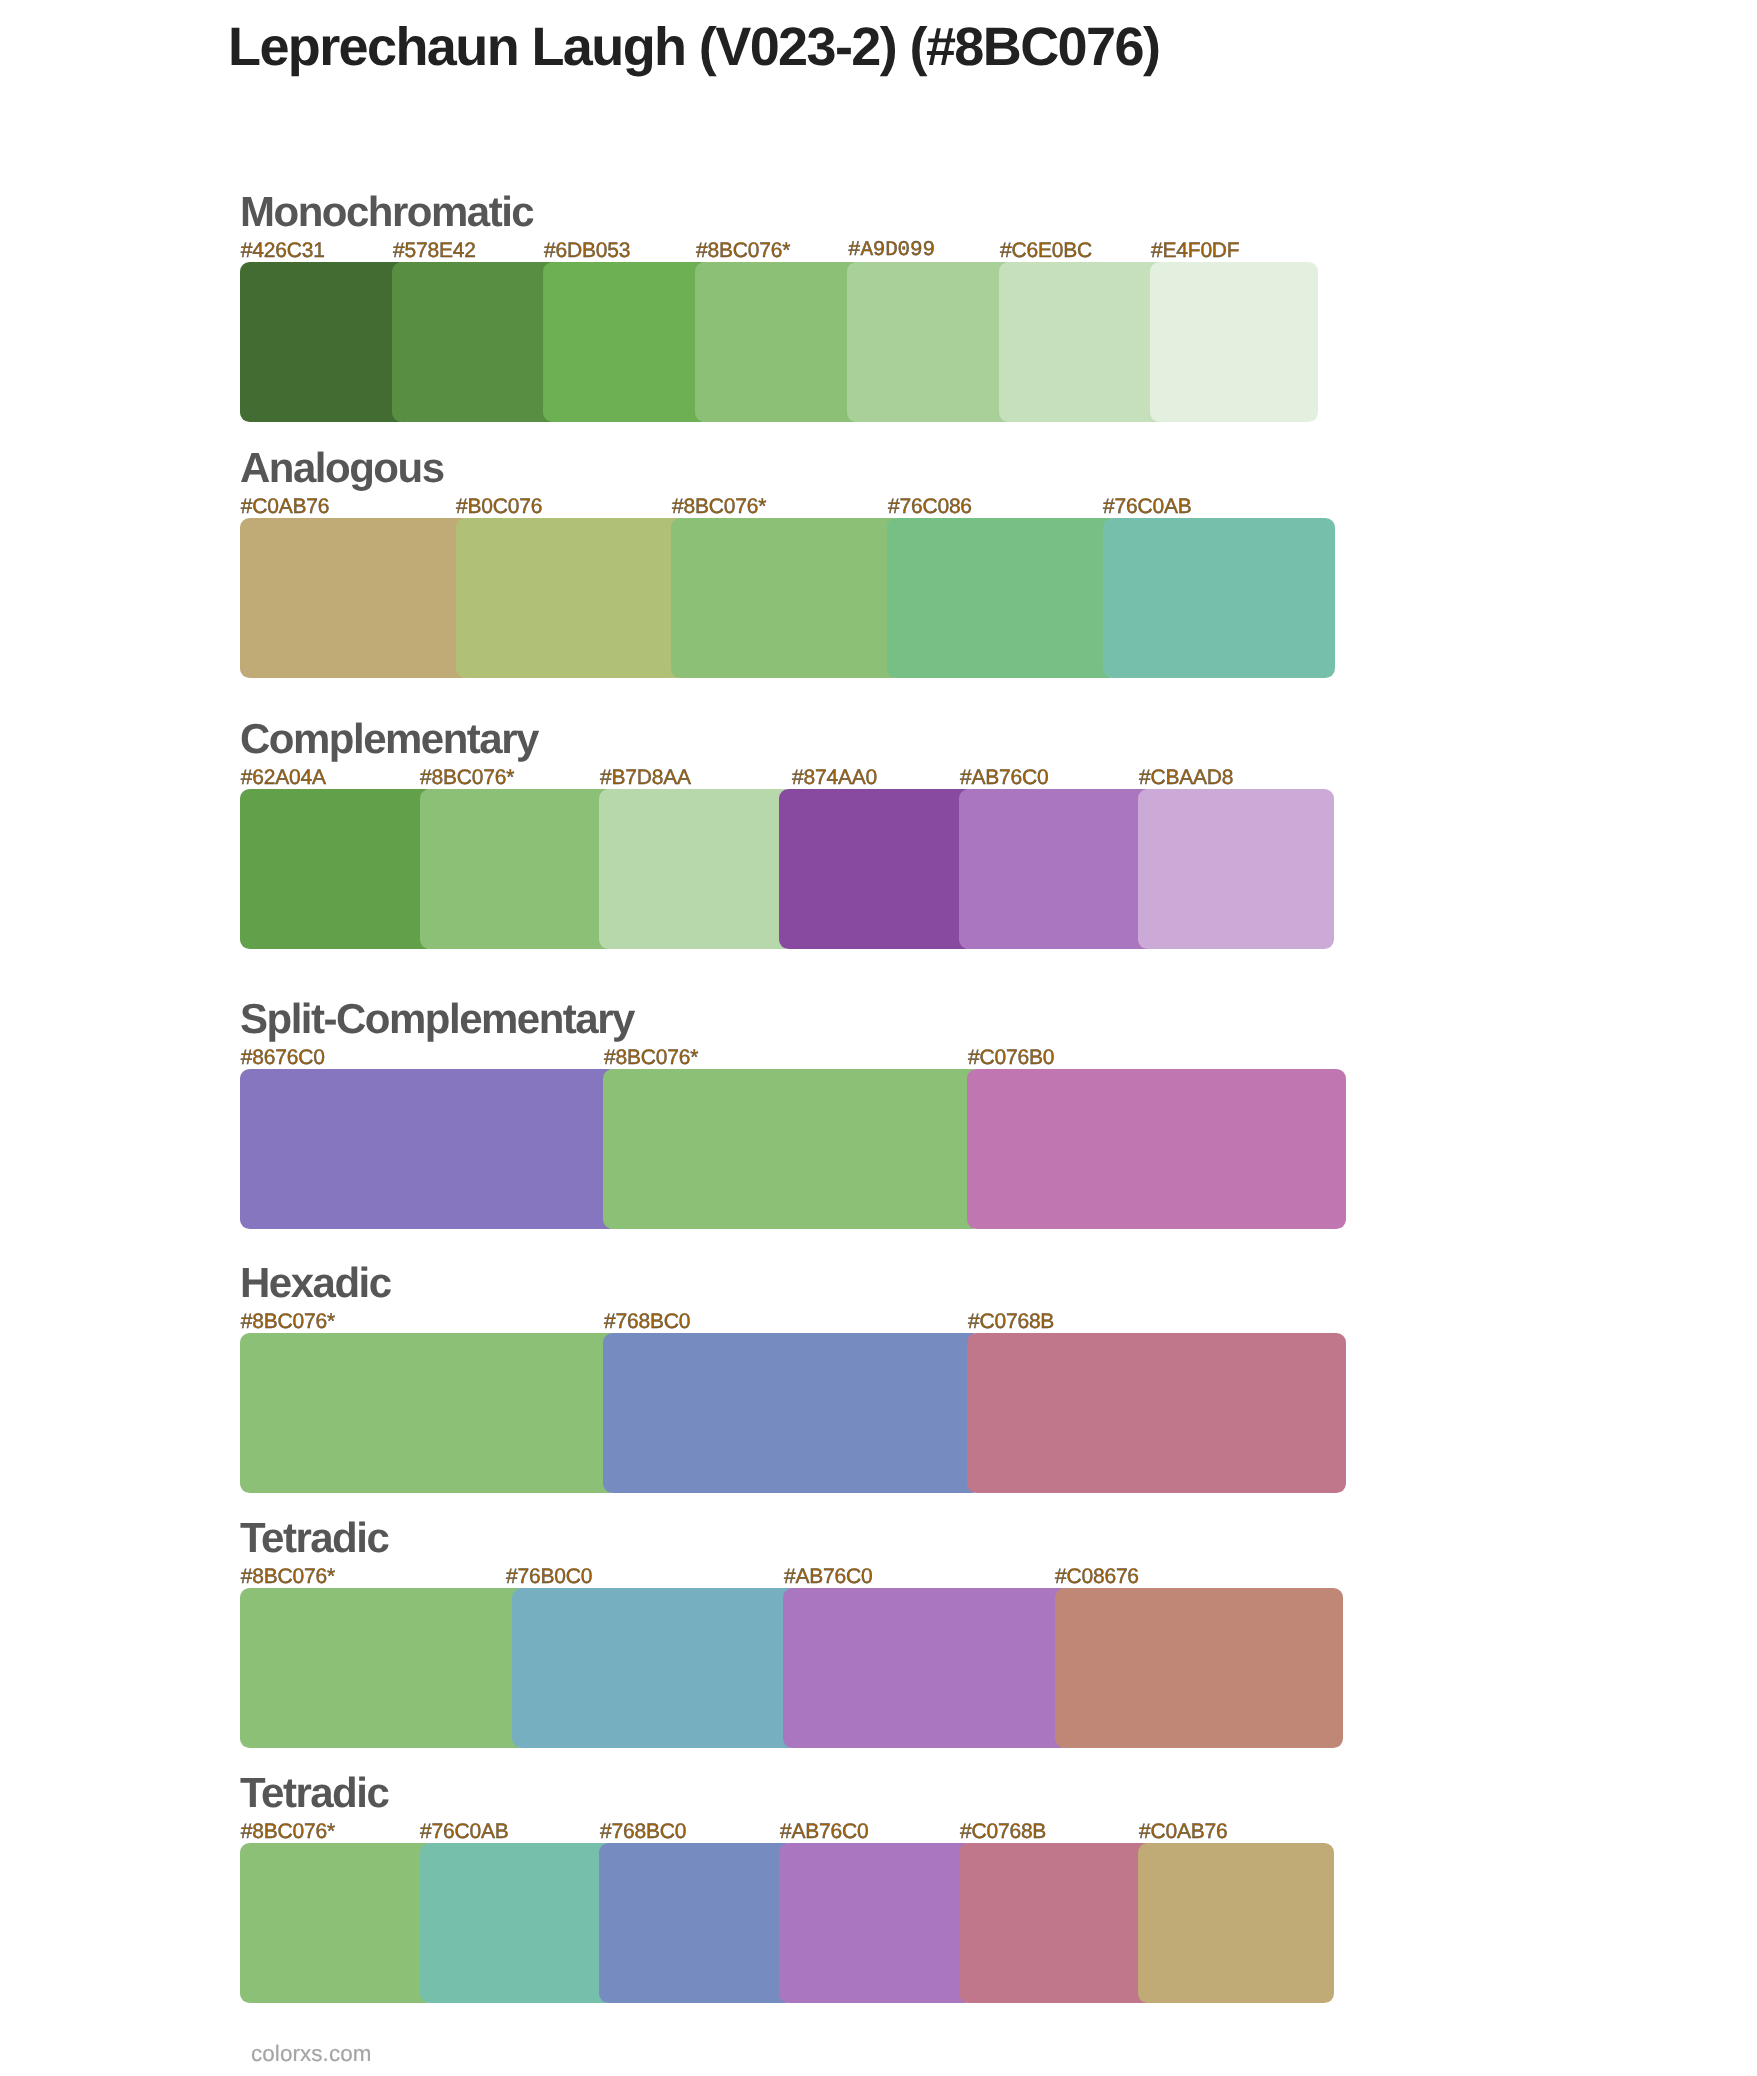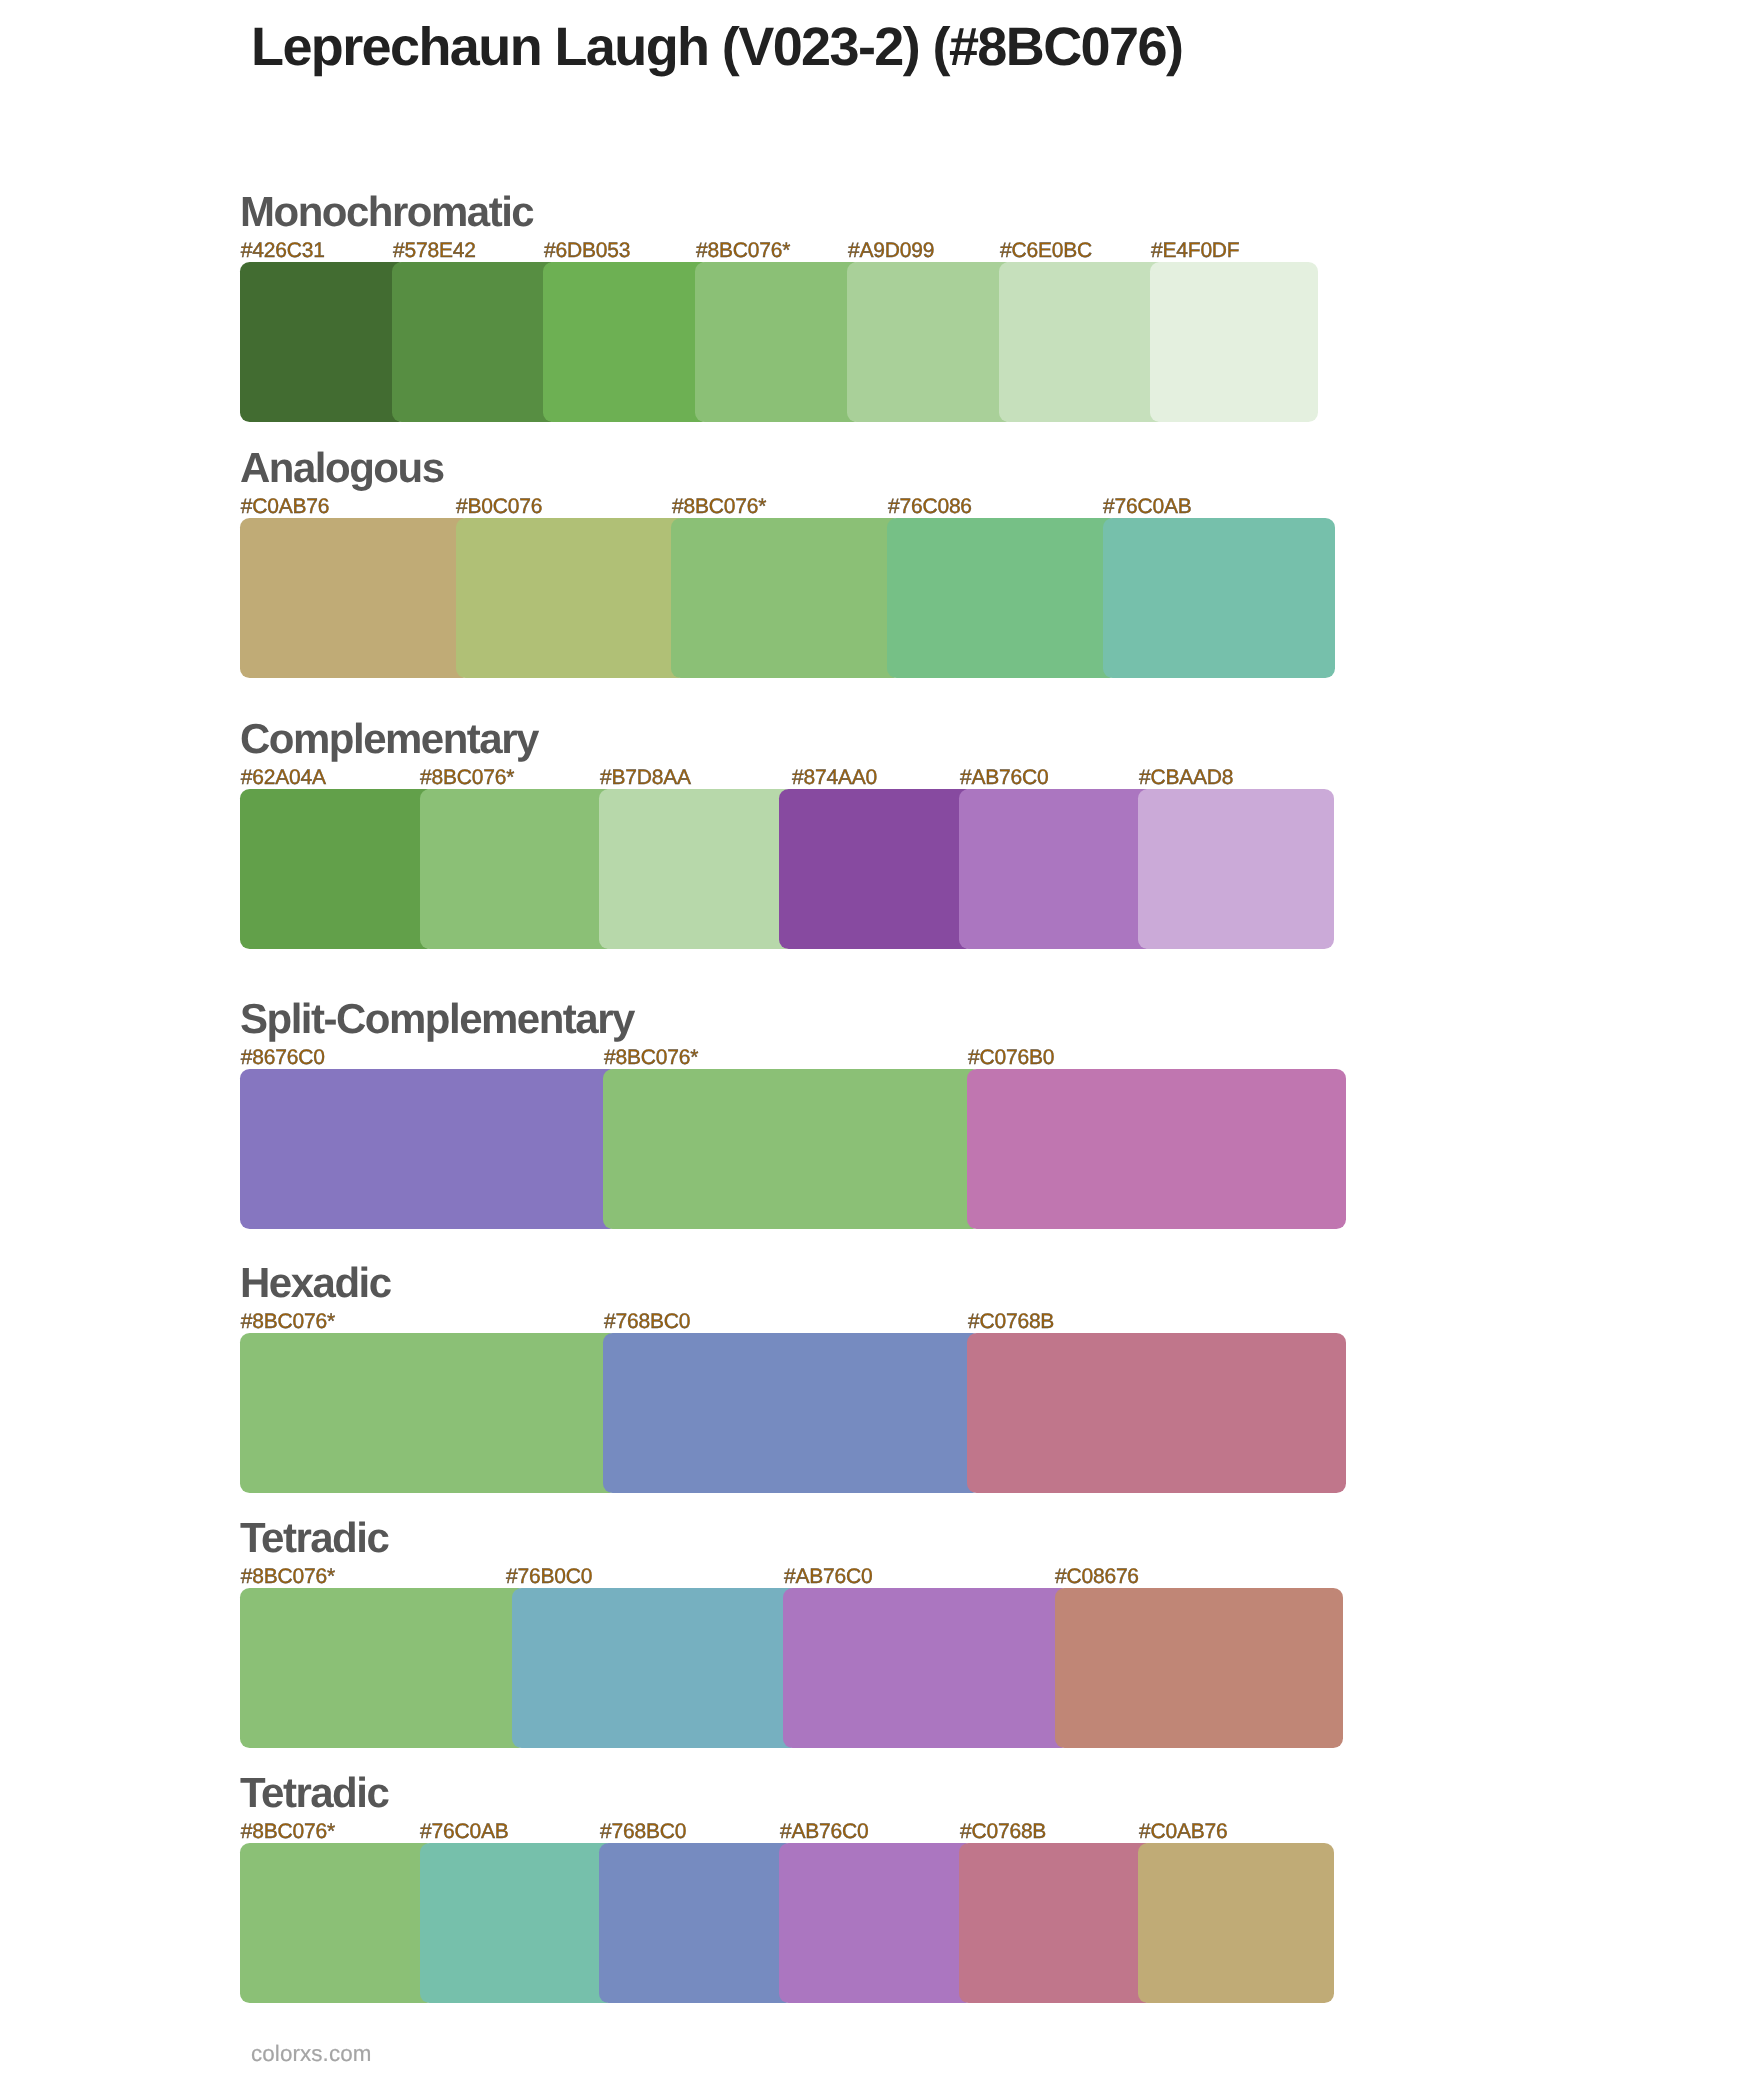--- a/index.html
+++ b/index.html
@@ -3,21 +3,21 @@
 <meta charset="utf-8">
 <title>Leprechaun Laugh (V023-2) (#8BC076) Color Palette</title>
 <style>
   html,body{margin:0;padding:0;background:#ffffff;}
   body{width:1757px;height:2077px;
        font-family:"Liberation Sans","DejaVu Sans",sans-serif;
        -webkit-font-smoothing:antialiased;
        text-rendering:geometricPrecision;}
   .page{position:relative;width:1757px;height:2077px;overflow:hidden;background:#ffffff;}
 
-  .title-block{position:absolute;left:251px;top:14.4px;}
+  .title-block{position:absolute;left:228px;top:14.4px;}
   .title-line1{font-size:54px;font-weight:700;color:#212121;letter-spacing:-1.6px;
                line-height:67px;white-space:nowrap;}
   .title-line2{font-size:48px;font-weight:700;color:#212121;letter-spacing:-0.8px;
                line-height:67px;white-space:nowrap;margin-top:-1.6px;}
 
   .palette{position:absolute;left:240px;}
   .palette-name{position:absolute;left:0;top:-71px;font-size:42px;font-weight:700;
                 color:#565656;letter-spacing:-1.5px;line-height:42px;white-space:nowrap;}
   .swatch-label{position:absolute;top:-21.6px;font-size:21px;font-weight:400;color:#a16207;
                 letter-spacing:-0.2px;line-height:21px;white-space:nowrap;
@@ -36,21 +36,21 @@
   <div class="title-block">
     <div class="title-line1">Leprechaun Laugh (V023-2) (#8BC076)</div>
   </div>
 
   <div class="palette" style="top:262px;">
     <div class="palette-name">Monochromatic</div>
     <div class="swatch-label" style="left:0.8px;">#426C31</div>
     <div class="swatch-label" style="left:153px;">#578E42</div>
     <div class="swatch-label" style="left:304px;">#6DB053</div>
     <div class="swatch-label" style="left:456px;">#8BC076*</div>
-    <div class="swatch-label" style="left:608px;">#A9D099</div>
+    <div class="swatch-label" style="left:608px;font-family:Liberation Mono, monospace;">#A9D099</div>
     <div class="swatch-label" style="left:760px;">#C6E0BC</div>
     <div class="swatch-label" style="left:911px;">#E4F0DF</div>
     <div class="swatch" style="left: 0px; width: 168px; background-color: rgb(66, 108, 49);"></div>
     <div class="swatch" style="left: 152px; width: 168px; background-color: rgb(87, 142, 66);"></div>
     <div class="swatch" style="left: 303px; width: 168px; background-color: rgb(109, 176, 83);"></div>
     <div class="swatch" style="left: 455px; width: 168px; background-color: rgb(139, 192, 118);"></div>
     <div class="swatch" style="left: 607px; width: 168px; background-color: rgb(169, 208, 153);"></div>
     <div class="swatch" style="left: 759px; width: 168px; background-color: rgb(198, 224, 188);"></div>
     <div class="swatch" style="left: 910px; width: 168px; background-color: rgb(228, 240, 223);"></div>
   </div>

